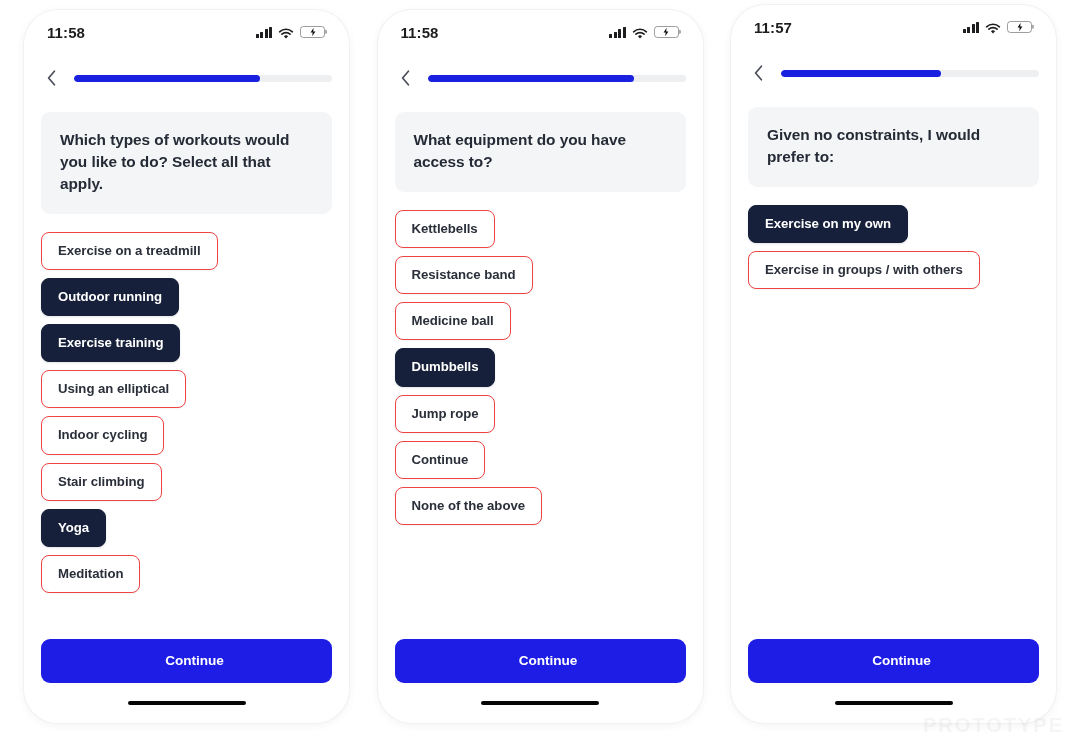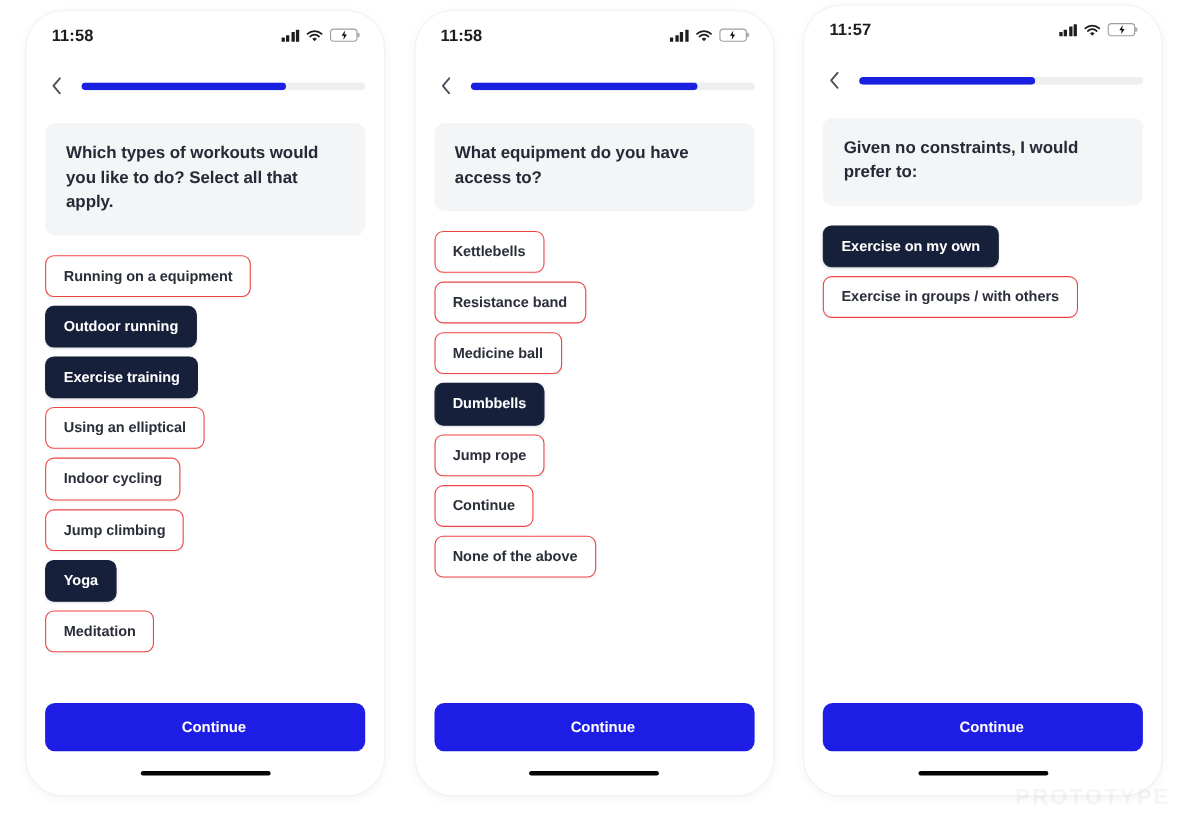--- a/index.html
+++ b/index.html
@@ -270,26 +270,26 @@
       <div class="progress-track">
         <div class="progress-fill" style="width: 72%;"></div>
       </div>
     </div>
 
     <div class="phone-body">
       <div class="question-card">
         <div class="question-text">Which types of workouts would you like to do? Select all that apply.</div>
       </div>
       <div class="options">
-          <div class="option unselected">Running on a equipment</div>
+          <div class="option unselected">Exercise on a treadmill</div>
           <div class="option selected">Outdoor running</div>
           <div class="option selected">Exercise training</div>
           <div class="option unselected">Using an elliptical</div>
           <div class="option unselected">Indoor cycling</div>
-          <div class="option unselected">Jump climbing</div>
+          <div class="option unselected">Stair climbing</div>
           <div class="option selected">Yoga</div>
           <div class="option unselected">Meditation</div>
         </div>
       <div class="spacer"></div>
     </div>
 
     <div class="phone-footer">
       <button class="continue-btn">Continue</button>
     </div>
     <div class="home-indicator-wrap">

